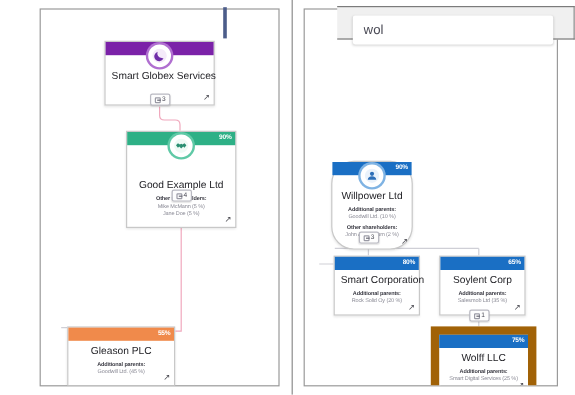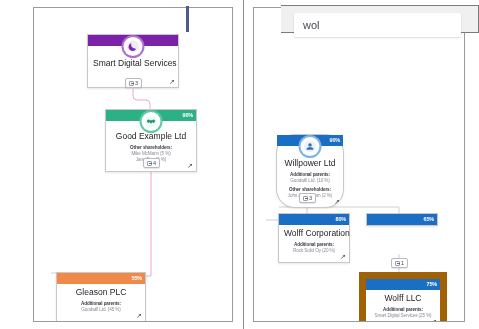--- a/index.html
+++ b/index.html
@@ -192,21 +192,21 @@
         <div class="hdr" style="background:#7b22a8;">
           <span class="pct"></span>
         </div>
         <div class="body">
           <div class="avatar" style="box-shadow:0 0 0 2px #b06fd0;">
             <svg width="13" height="13" viewBox="0 0 24 24">
               <circle cx="12" cy="12" r="11" fill="#f4eaf9"></circle>
               <path d="M15.5 15.5A7 7 0 0 1 9.2 5.6 7.5 7.5 0 1 0 18 16.2a7 7 0 0 1-2.5-0.7z" fill="#6f2da8"></path>
             </svg>
           </div>
-          <div class="title" style="margin-top:8px;">Smart Digital Services</div>
+          <div class="title" style="margin-top:8px;">Smart Globex Services</div>
           <div style="height:10px;"></div>
           <span class="resize">↗</span>
         </div>
       </div>
 
       <div class="badge" style="left:91px; top:70px;">
         <span class="minus"></span>
         <span class="cnt">3</span>
       </div>
 
@@ -214,21 +214,21 @@
         <div class="hdr" style="background:#2eb086;">
           <span class="pct">90%</span>
         </div>
         <div class="body">
           <div class="avatar" style="box-shadow:0 0 0 2px #5fc9a6;">
             <svg width="13" height="13" viewBox="0 0 24 24">
               <circle cx="12" cy="12" r="11" fill="#eefaf5"></circle>
               <path d="M4 11l3-3 3 2 2-1 2 1 3-2 3 3-3 4-2-2-3 3-3-3-2 2z" fill="#2b8f72"></path>
             </svg>
           </div>
-          <div class="title" style="margin-top:6px;">Good Example Ltd</div>
+          <div class="title" style="margin-top:24px;">Good Example Ltd</div>
           <div class="section">
             <div class="sec-label">Other shareholders:</div>
             <div class="sec-val">Mike McMann (5 %)</div>
             <div class="sec-val">Jane Doe (5 %)</div>
           </div>
           <span class="resize">↗</span>
         </div>
       </div>
 
       <div class="badge" style="left:109px; top:150px;">
@@ -299,32 +299,40 @@
       <div class="badge" style="left:45px; top:185px;">
         <span class="minus"></span>
         <span class="cnt">3</span>
       </div>
 
       <div class="node" id="node-globex-corporation" style="left:24px; top:205px; width:72px;">
         <div class="hdr" style="background:#1a6fc4;">
           <span class="pct">80%</span>
         </div>
         <div class="body" style="padding-top:3px;">
-          <div class="title">Wolff Corporation</div>
+          <div class="title">Smart Corporation</div>
           <div class="section">
             <div class="sec-label">Additional parents:</div>
             <div class="sec-val">Rock Solid Oy (20 %)</div>
           </div>
           <span class="resize">↗</span>
         </div>
       </div>
 
       <div class="node" id="node-soylent-corp" style="left:112px; top:205px; width:72px;">
         <div class="hdr" style="background:#1a6fc4;">
           <span class="pct">65%</span>
+        </div>
+        <div class="body" style="padding-top:3px;">
+          <div class="title">Soylent Corp</div>
+          <div class="section">
+            <div class="sec-label">Additional parents:</div>
+            <div class="sec-val">Salesmob Ltd (35 %)</div>
+          </div>
+          <span class="resize">↗</span>
         </div>
       </div>
 
       <div class="badge" style="left:137px; top:250px;">
         <span class="minus"></span>
         <span class="cnt">1</span>
       </div>
 
       <div class="node selected" id="node-wolff-llc" style="left:105px; top:264px; width:88px;">
         <div class="hdr" style="background:#1a6fc4;">

